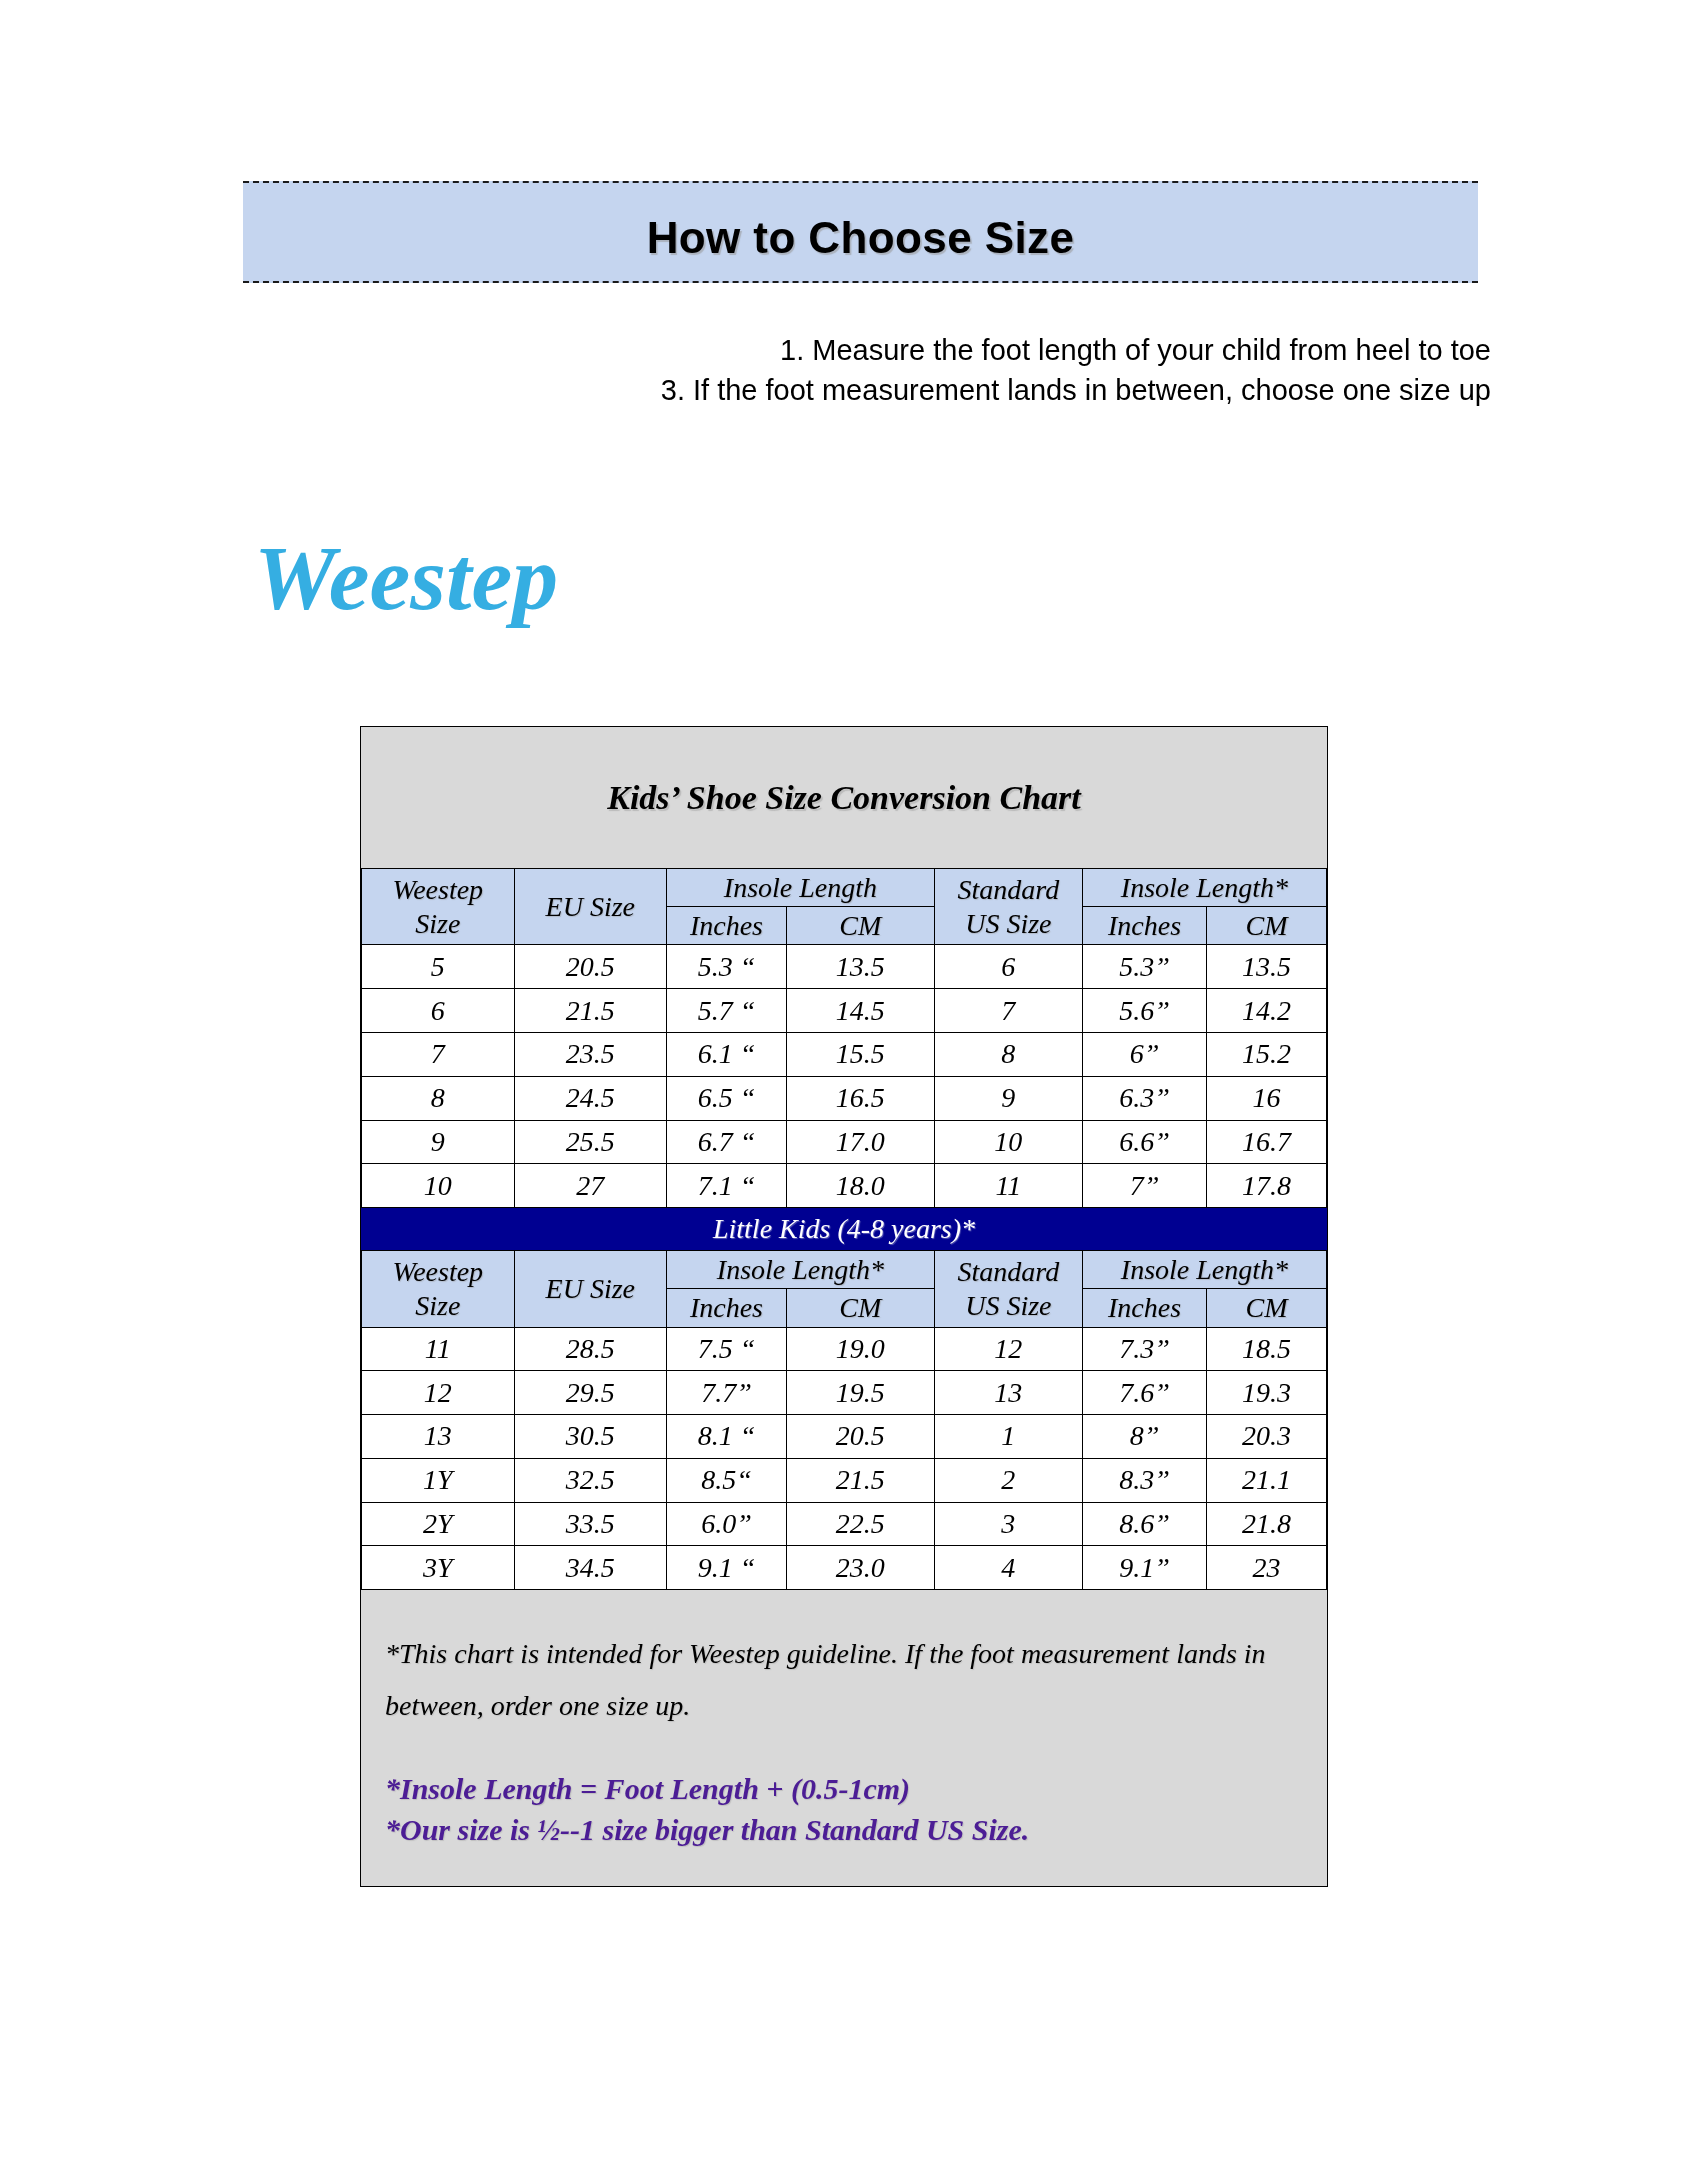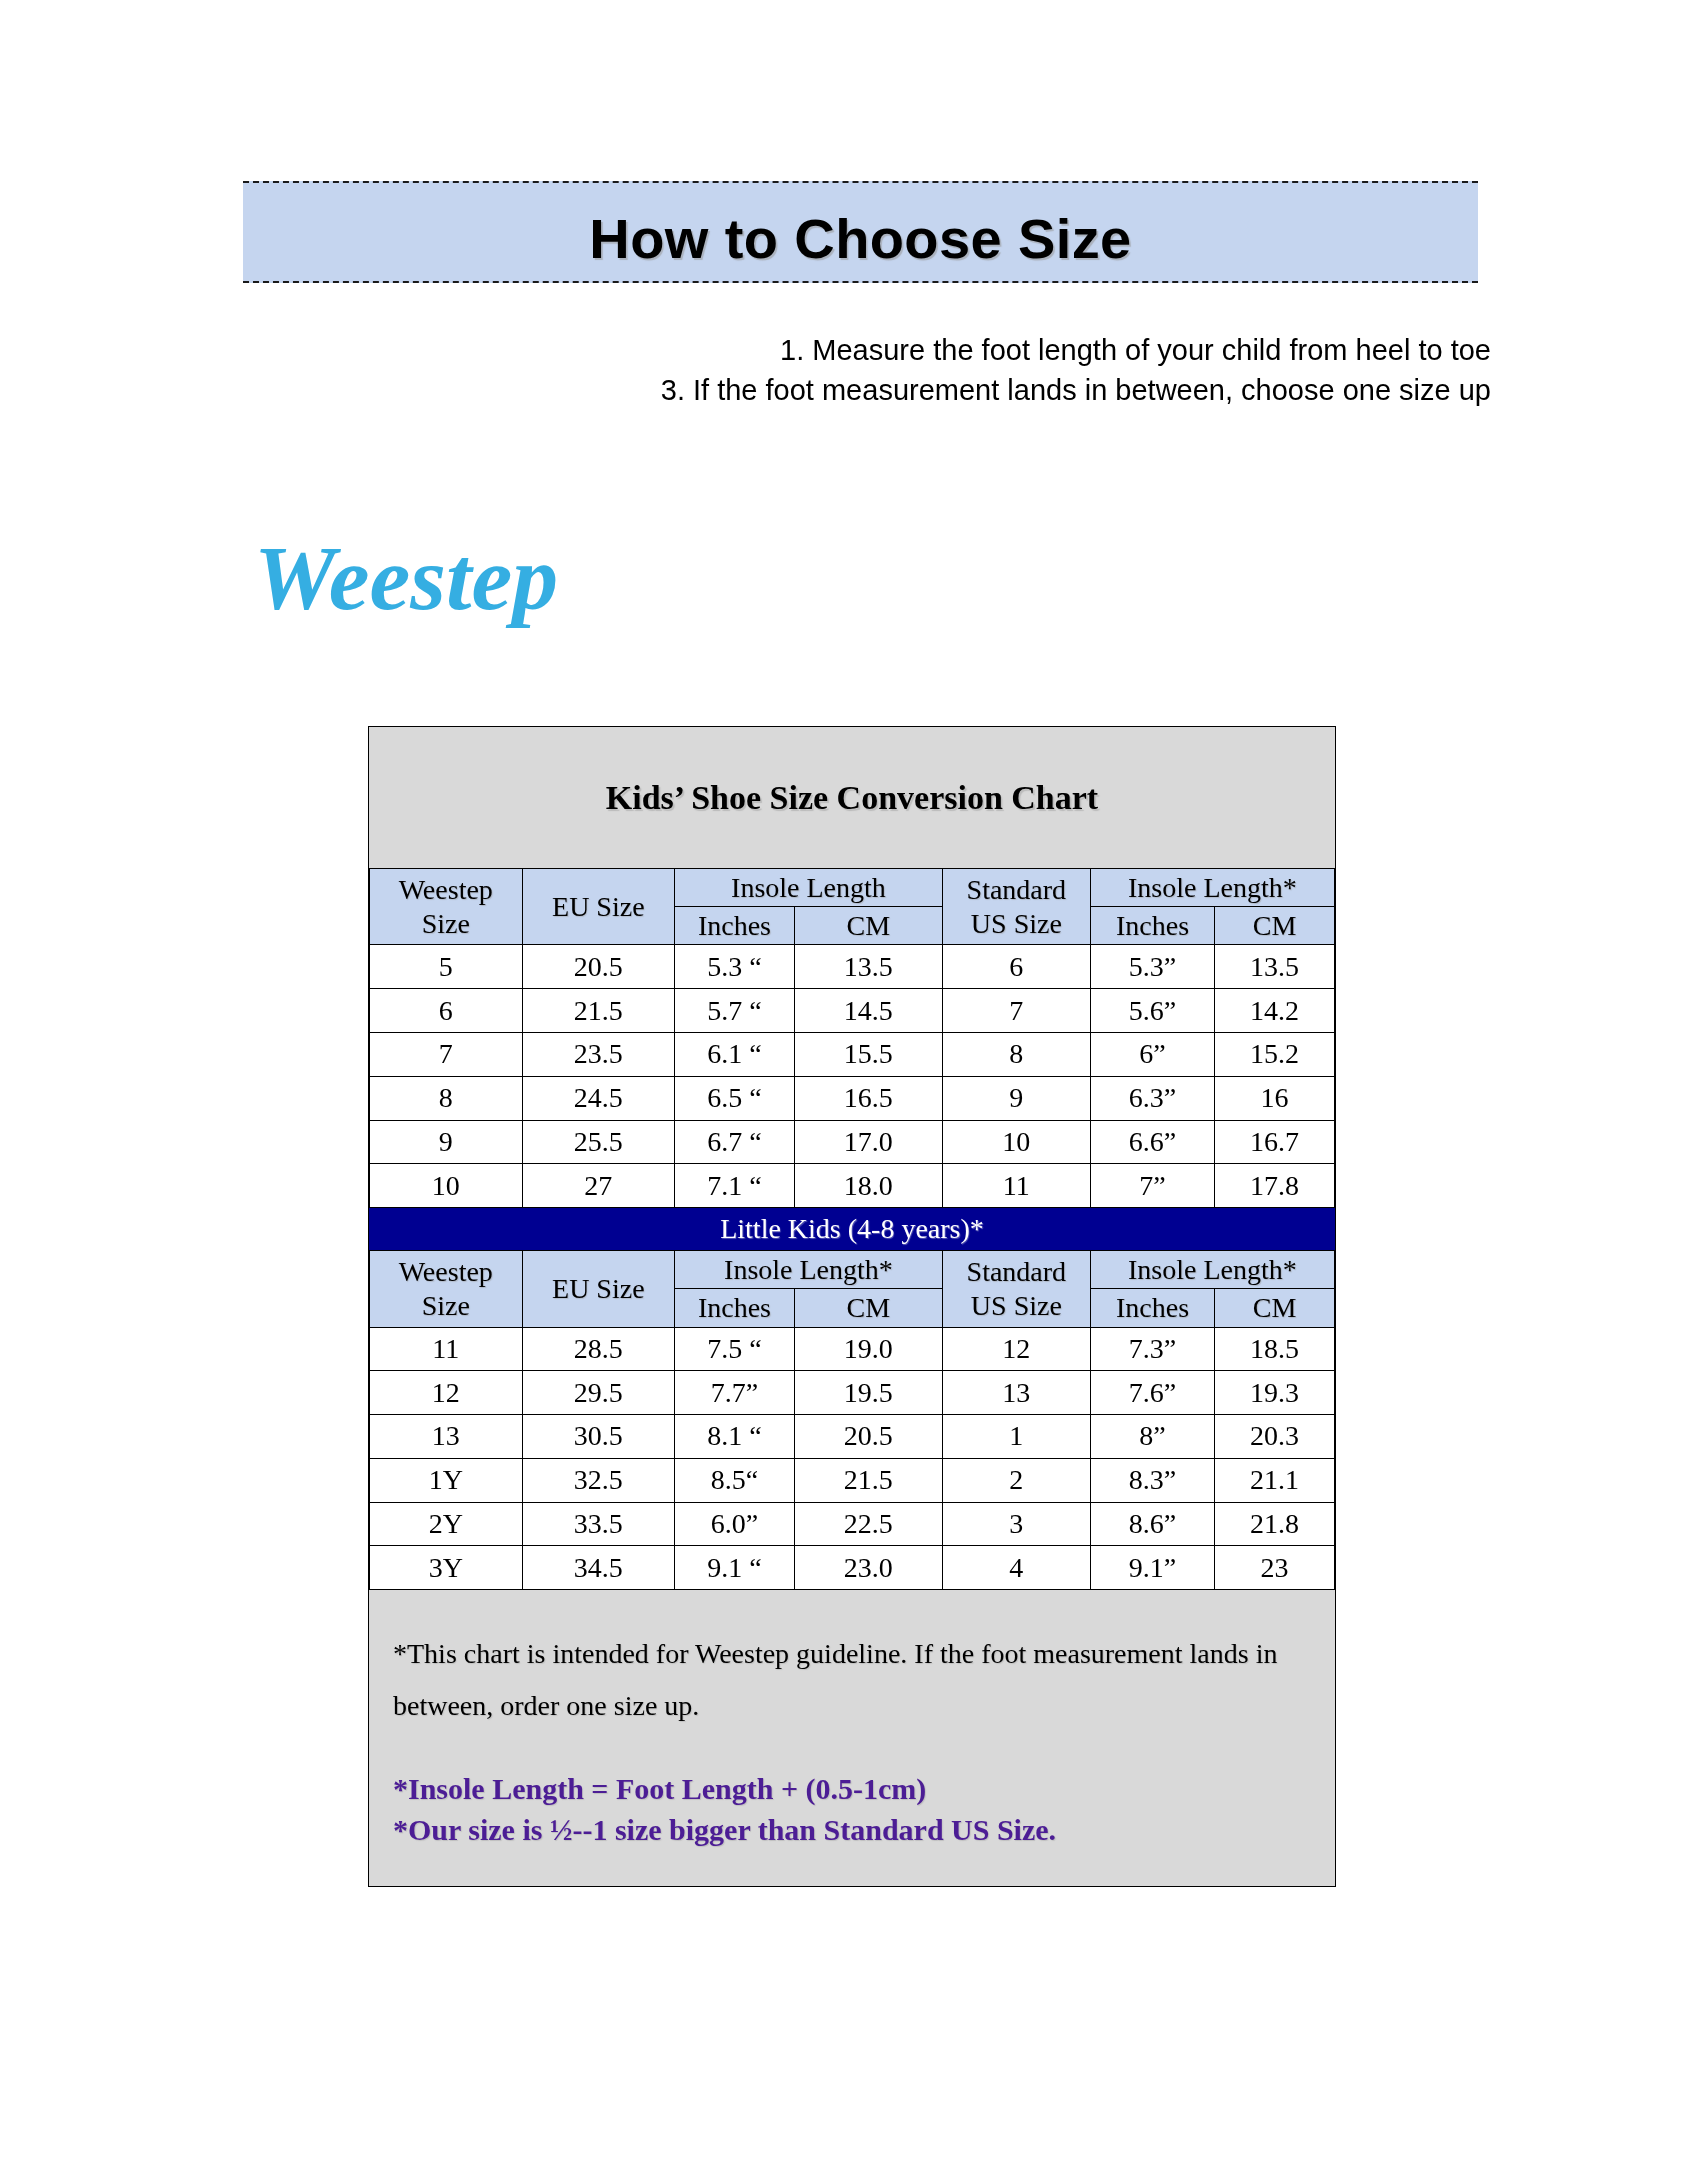--- a/index.html
+++ b/index.html
@@ -26,21 +26,21 @@
     border-top: 2.6px dashed #1a1a1a;
     border-bottom: 2.6px dashed #1a1a1a;
     box-sizing: border-box;
     display: flex;
     align-items: center;
     justify-content: center;
   }
   #title-banner .title-text {
     font-family: "Liberation Sans", sans-serif;
     font-weight: bold;
-    font-size: 56px;
+    font-size: 44px;
     color: #000000;
     letter-spacing: 0.4px;
     text-shadow: 1.7px 1.7px 0.9px rgba(150,150,150,0.55);
     margin-top: 12px;
   }
 
   
   #instructions {
     position: absolute;
     left: 511px;
@@ -60,26 +60,27 @@
     left: 245px;
     top: 492px;
     width: 341px;
     height: 170px;
   }
   #logo svg { display: block; width: 341px; height: 170px; }
 
   
   #size-chart {
     position: absolute;
-    left: 368px;
+    left: 360px;
     top: 726px;
     width: 968px;
     border: 1.7px solid #000000;
     box-sizing: border-box;
     background: #ffffff;
+    font-style: italic;
   }
 
   .chart-title-cell {
     background: #d9d9d9;
     height: 141px;
     display: flex;
     align-items: center;
     justify-content: center;
   }
   .chart-title-cell span {

